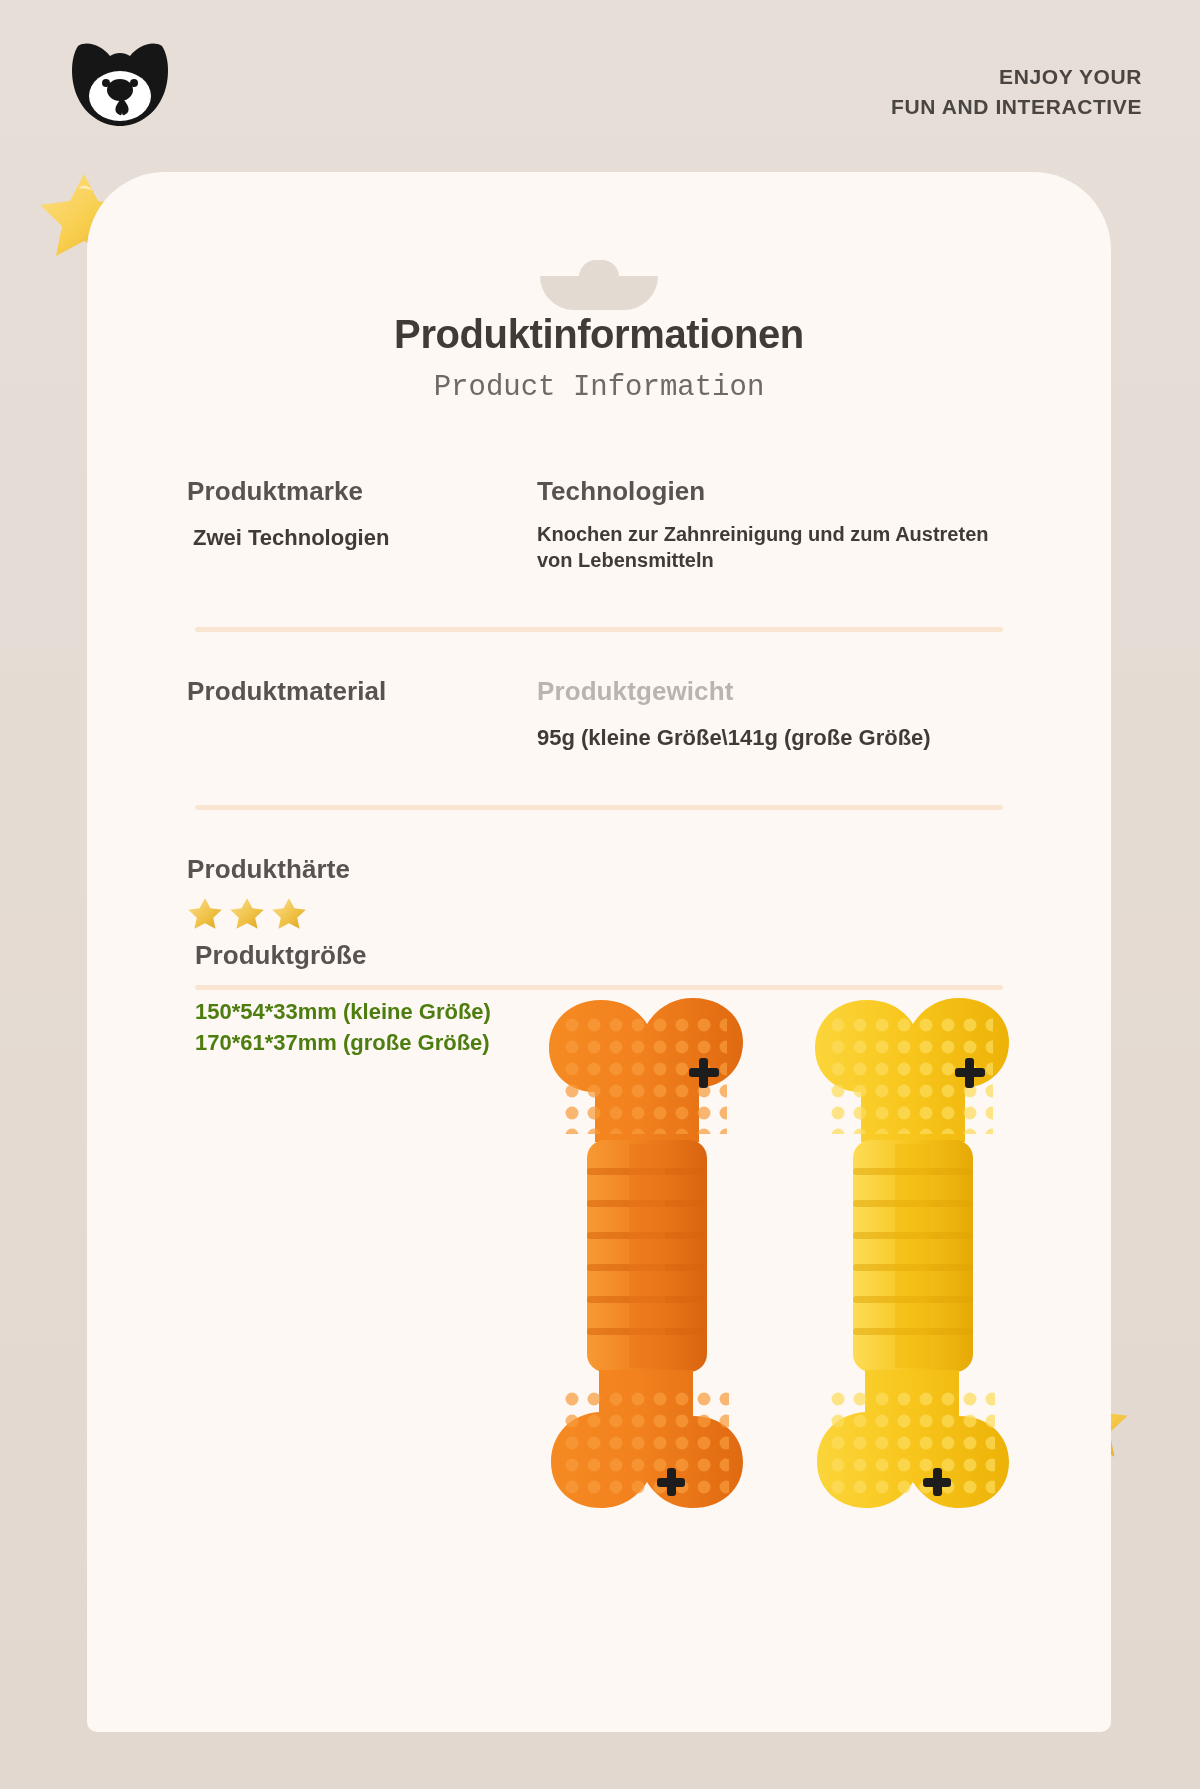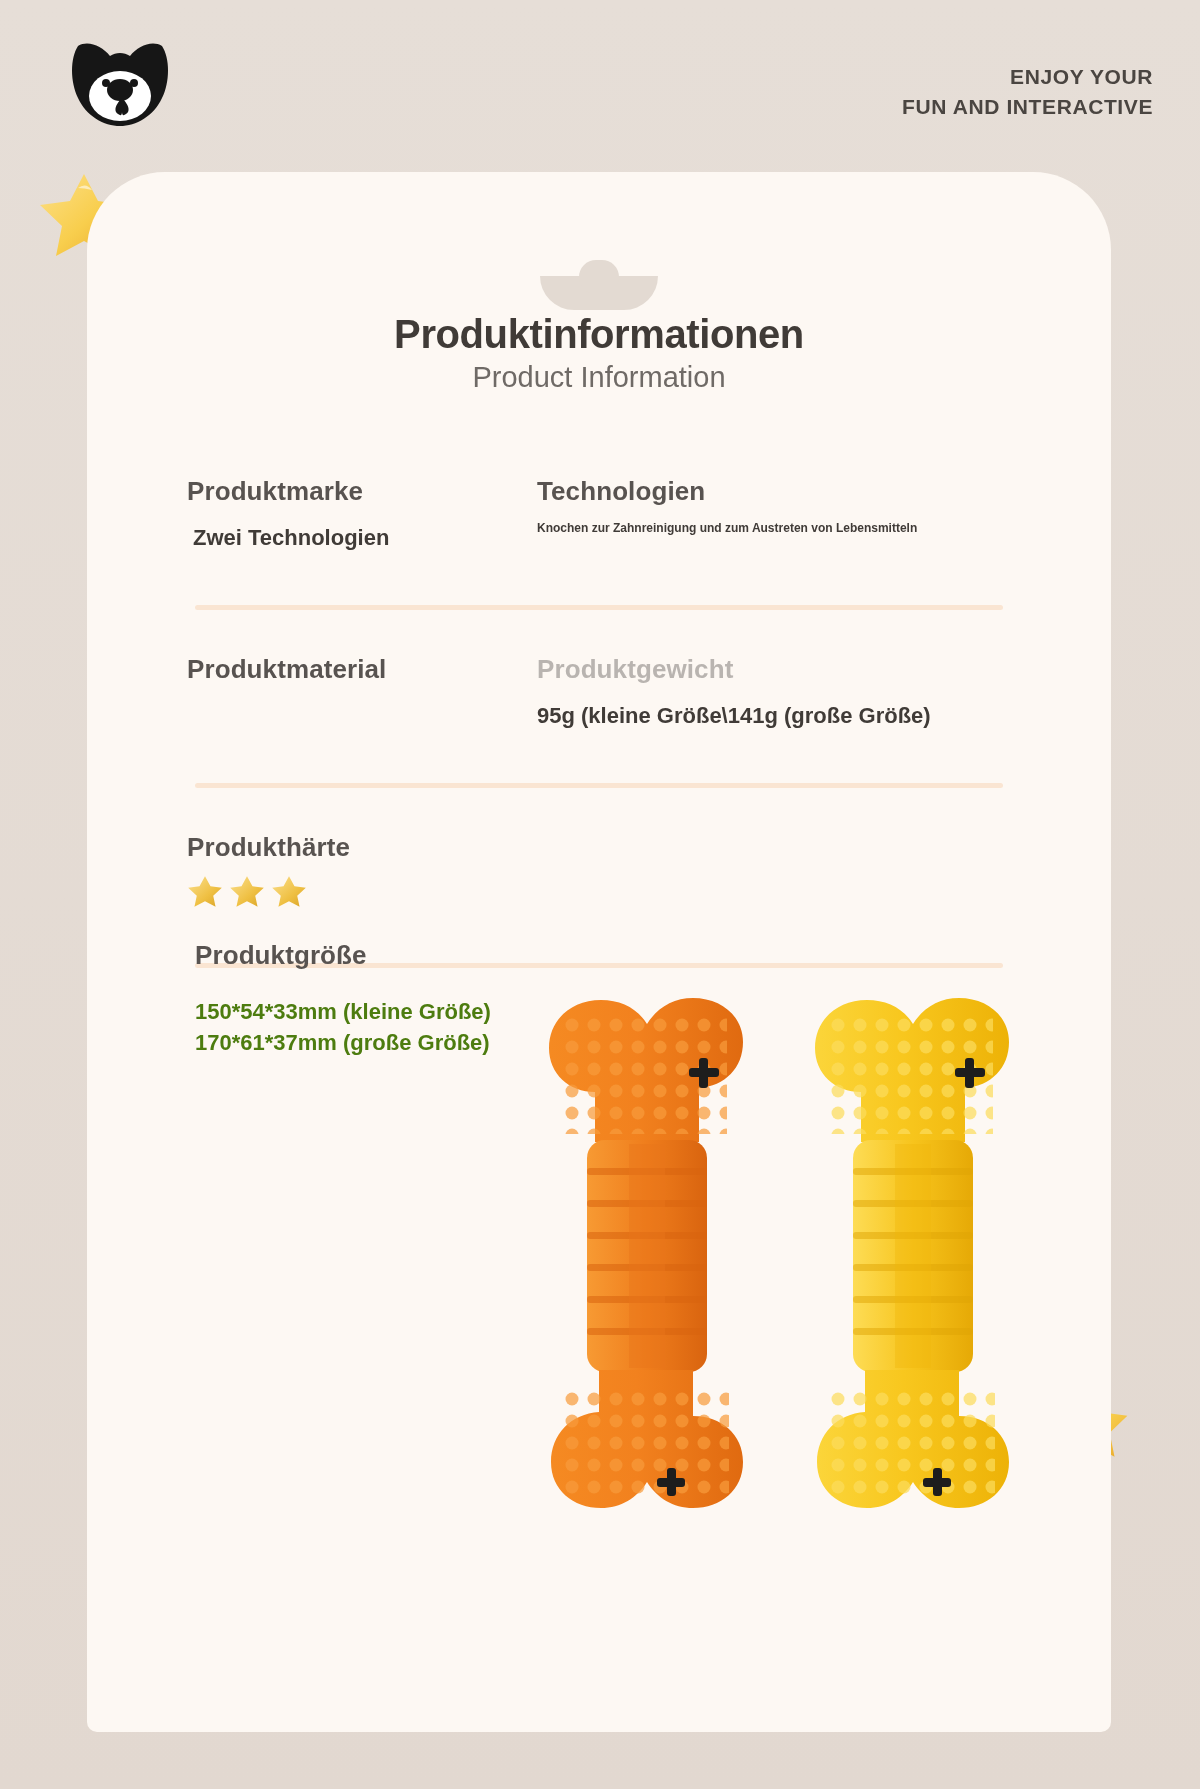--- a/index.html
+++ b/index.html
@@ -32,21 +32,21 @@
     position: absolute;
     left: 68px;
     top: 38px;
     width: 105px;
     height: 92px;
   }
   .logo svg { display: block; }
 
   .tagline {
     position: absolute;
-    right: 47px;
+    right: 58px;
     top: 62px;
     text-align: right;
     color: #4a4541;
     font-size: 21px;
     font-weight: bold;
     letter-spacing: 0.6px;
     line-height: 1.42;
   }
 
   
@@ -91,24 +91,25 @@
     left: 0; right: 0;
     text-align: center;
   }
   .title-de {
     font-size: 40px;
     font-weight: bold;
     color: #403b37;
     letter-spacing: -0.4px;
   }
   .title-en {
-    margin-top: 4px;
+    margin-top: 14px;
     font-size: 29px;
     color: #6f6a66;
     font-weight: normal;
+    font-family: Liberation Mono, monospace;
   }
 
   
   .specs {
     position: absolute;
     top: 296px;
     left: 0;
     right: 0;
   }
 
@@ -134,21 +135,21 @@
     margin-top: 18px;
     font-size: 22px;
     font-weight: bold;
     color: #403b37;
   }
   .val.big {
     font-size: 32px;
     margin-top: 10px;
   }
   .val.small {
-    font-size: 12px;
+    font-size: 20px;
     line-height: 1.3;
     margin-top: 14px;
   }
   .val.indent { margin-left: 6px; }
 
   .divider {
     height: 5px;
     margin: 0 108px;
     background: #fae5d2;
     border-radius: 4px;

